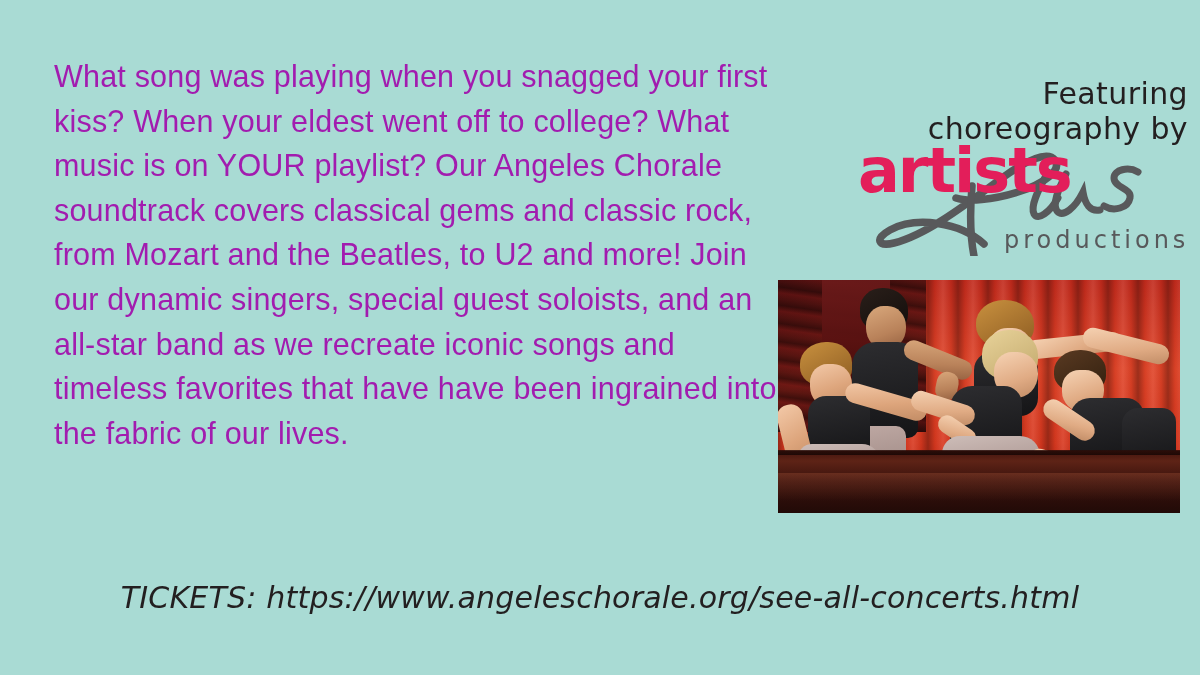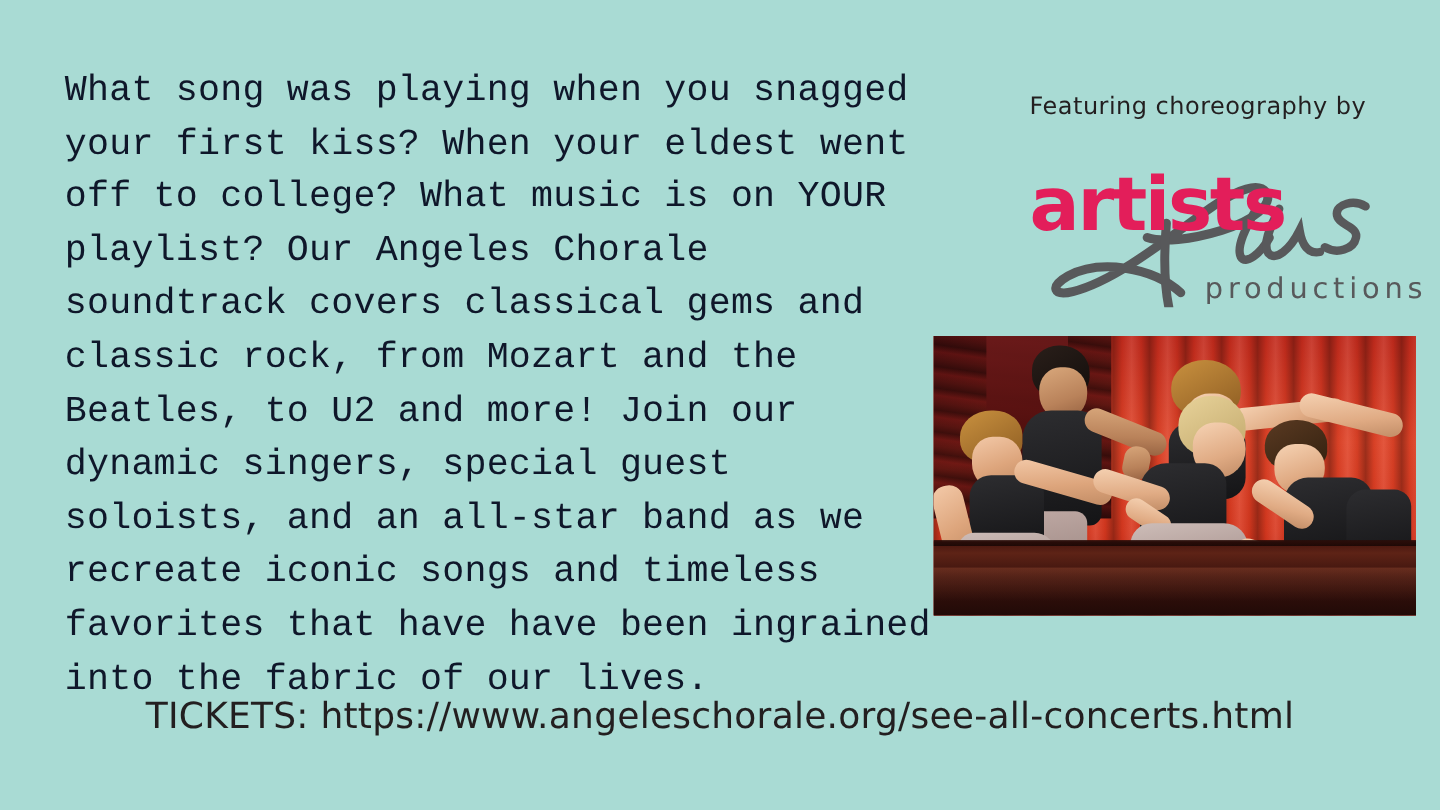--- a/index.html
+++ b/index.html
@@ -24,38 +24,38 @@
     background: #a9dbd4;
     overflow: hidden;
   }
 
   
   .body-copy {
     position: absolute;
     left: 54px;
     top: 54px;
     width: 740px;
-    font-family: Liberation Mono, monospace;
+    font-family: Liberation Sans, sans-serif;
     font-size: 30.5px;
     line-height: 44.6px;
     letter-spacing: 0.2px;
-    color: #0f172a;
+    color: #a21caf;
     font-weight: 400;
     white-space: pre-wrap;
   }
 
   
   .featuring {
     position: absolute;
     left: 858px;
     top: 76px;
     width: 330px;
-    text-align: left;
+    text-align: right;
     font-family: "DejaVu Sans", "Liberation Sans", sans-serif;
-    font-size: 20px;
+    font-size: 30px;
     letter-spacing: 0.4px;
     color: #231f20;
   }
 
   
   .logo-wrap {
     position: absolute;
     left: 852px;
     top: 104px;
     width: 340px;
@@ -143,20 +143,21 @@
   .tickets {
     position: absolute;
     left: 0;
     top: 580px;
     width: 1200px;
     text-align: center;
     font-family: "DejaVu Sans", "Liberation Sans", sans-serif;
     font-size: 30px;
     letter-spacing: 0.2px;
     color: #231f20;
+    font-style: italic;
   }
 </style>
 </head>
 <body>
 
 <div class="canvas">
 
   <div class="body-copy">What song was playing when you snagged your first kiss? When your eldest went off to college? What music is on YOUR playlist? Our Angeles Chorale soundtrack covers classical gems and classic rock, from Mozart and the Beatles, to U2 and more! Join our dynamic singers, special guest soloists, and an all-star band as we recreate iconic songs and timeless favorites that have have been ingrained into the fabric of our lives.</div>
 
   <div class="featuring">Featuring choreography by</div>

